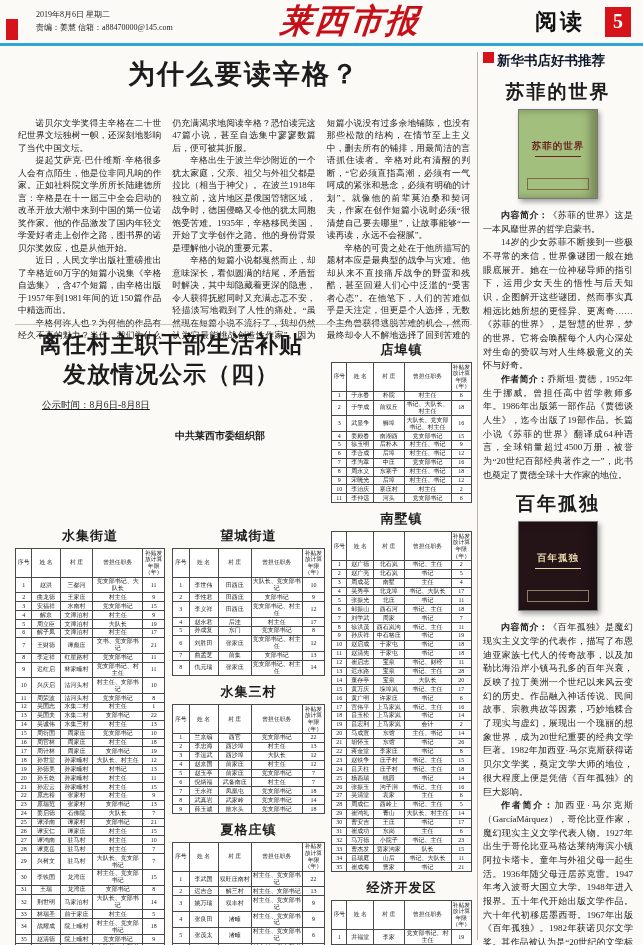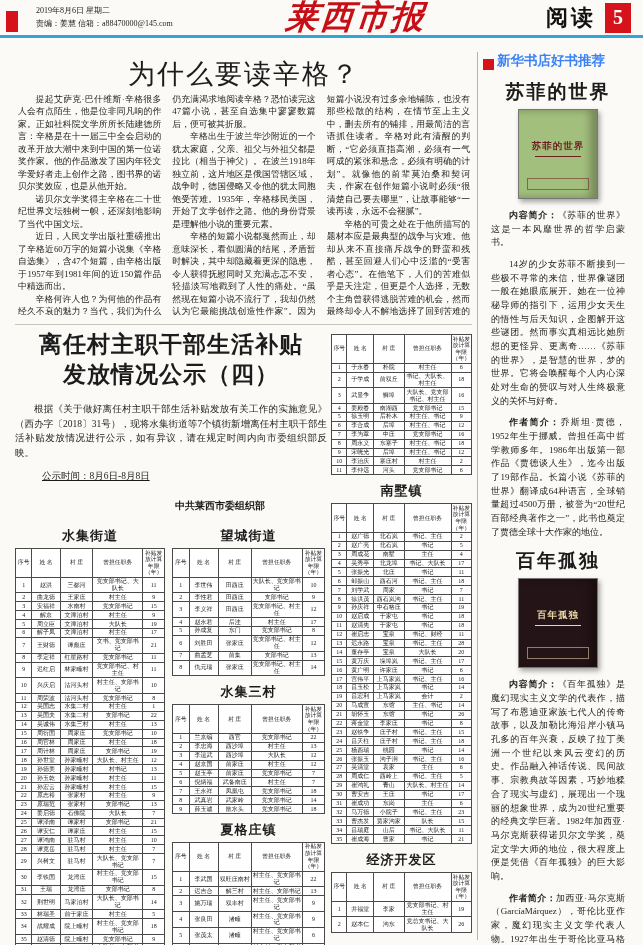--- a/index.html
+++ b/index.html
@@ -2,33 +2,33 @@
 <html><head>
 <meta charset="utf-8">
 <style>
   html,body{margin:0;padding:0;}
   body{
     width:643px;height:945px;position:relative;overflow:hidden;
     background:#fbfaf7;color:#1c1c1c;
     font-family:"Liberation Serif","DejaVu Serif",serif;
   }
   
-  .masthead{position:relative;height:38px;display:flex;align-items:center;
+  .masthead{position:relative;height:46px;display:flex;align-items:center;
     padding:9px 12px;border-bottom:3px solid #2fa6da;box-sizing:border-box;}
   .mh-red{position:absolute;left:6px;bottom:3px;width:12px;height:21px;background:#d6121b;}
   .mh-info{margin-left:24px;font-size:8px;line-height:1.6;color:#222;white-space:nowrap;}
   .mh-title{flex:1;text-align:center;color:#c70f17;font-size:33px;font-weight:900;
     font-style:italic;transform:skewX(-5deg);letter-spacing:2px;}
-  .mh-right{display:flex;align-items:center;gap:9px;margin-left:8px;}
+  .mh-right{display:flex;align-items:center;gap:20px;margin-left:8px;}
   .mh-section{font-size:22px;font-weight:900;letter-spacing:3px;color:#111;}
   .mh-page{width:26px;height:30px;background:#d6121b;color:#fff;font-size:20px;
     font-weight:bold;display:flex;align-items:center;justify-content:center;}
   
   .article{position:absolute;left:18px;top:54px;width:452px;}
-  .art-title{font-size:27px;font-weight:400;text-align:center;letter-spacing:2px;margin:2px 0 1px;}
+  .art-title{font-size:27px;font-weight:700;text-align:center;letter-spacing:2px;margin:2px 0 25px;}
   .art-cols{column-count:3;column-gap:11px;height:226px;overflow:hidden;
     font-size:8.8px;line-height:1.42;text-align:justify;}
   .art-p{margin:0;text-indent:2em;}
   
   .divider-h{position:absolute;left:15px;top:324px;width:457px;border-top:1px solid #c9c4ba;}
   .notice{position:absolute;left:15px;top:330px;width:312px;}
   .notice-title{font-size:23px;font-weight:900;text-align:center;line-height:1.3;letter-spacing:1px;font-family:Liberation Serif, serif;}
   .notice-body{font-size:9.5px;line-height:1.55;text-align:justify;margin-top:12px;text-indent:2em;}
   .notice-line{font-size:9.5px;line-height:1.55;text-indent:2em;margin:8px;text-decoration:underline;}
   .notice-sign{font-size:10px;font-weight:bold;text-align:right;padding-right:62px;margin-top:16px;}
@@ -44,31 +44,31 @@
     overflow:hidden;word-break:break-all;font-weight:normal;}
   .roster th{font-size:5.8px;}
   .roster th:nth-child(1),.roster td:nth-child(1){width:10%;}
   .roster th:nth-child(2),.roster td:nth-child(2){width:19%;}
   .roster th:nth-child(3),.roster td:nth-child(3){width:22%;}
   .roster th:nth-child(4),.roster td:nth-child(4){width:35%;}
   .roster th:nth-child(5),.roster td:nth-child(5){width:14%;}
   
   .vline{position:absolute;left:477px;top:52px;height:888px;border-left:1px solid #b8b3a8;}
   .sidebar{position:absolute;left:483px;top:52px;width:150px;}
-  .sb-head{color:#3b82f6;font-weight:900;font-size:13.5px;display:flex;align-items:flex-end;gap:3px;}
+  .sb-head{color:#0f172a;font-weight:900;font-size:13.5px;display:flex;align-items:flex-start;gap:3px;}
   .sb-square{width:11px;height:11px;background:#d6121b;display:inline-block;}
   .book{margin-bottom:6px;}
   .book-title{font-size:19px;font-weight:900;text-align:center;margin:9px 0 4px;letter-spacing:2px;}
   .cover{width:78px;height:88px;margin:4px auto 10px;border:1px solid #777;position:relative;
     box-shadow:inset -7px 0 9px rgba(0,0,0,.28),2px 3px 5px rgba(0,0,0,.35);}
   .cover-title{font-size:9.5px;font-weight:bold;text-align:center;margin-top:30px;letter-spacing:1px;}
   .cover-rule{width:46px;height:1px;margin:3px auto;background:rgba(0,0,0,.45);}
   .cover-band{position:absolute;left:8px;right:8px;bottom:8px;height:10px;
     border:1px solid rgba(0,0,0,.35);opacity:.55;}
-  .book-p{font-size:9px;line-height:1.52;text-align:justify;margin:8px;text-indent:2em;}
+  .book-p{font-size:9px;line-height:1.52;text-align:justify;margin:0;text-indent:2em;}
   .book-p b{font-weight:bold;}
 </style>
 </head>
 <body>
 
 <div class="masthead">
   <div class="mh-red"></div>
   <div class="mh-info">
     <div>2019年8月6日 星期二</div>
     <div>责编：姜慧 信箱：a88470000@145.com</div>
@@ -76,38 +76,37 @@
   <div class="mh-title">莱西市报</div>
   <div class="mh-right">
     <div class="mh-section">阅读</div>
     <div class="mh-page">5</div>
   </div>
 </div>
 
 <div class="article">
   <div class="art-title">为什么要读辛格？</div>
   <div class="art-cols">
+      <p class="art-p">诺贝尔文学奖得主辛格在二十世纪世界文坛独树一帜，还深刻地影响了当代中国文坛。</p>
       <p class="art-p">提起艾萨克·巴什维斯·辛格很多人会有点陌生，他是位非同凡响的作家。正如社科院文学所所长陆建德所言：辛格是在十一届三中全会启动的改革开放大潮中来到中国的第一位诺奖作家。他的作品激发了国内年轻文学爱好者走上创作之路，图书界的诺贝尔奖效应，也是从他开始。</p>
-      <p class="art-p">诺贝尔文学奖得主辛格在二十世纪世界文坛独树一帜，还深刻地影响了当代中国文坛。</p>
       <p class="art-p">近日，人民文学出版社重磅推出了辛格近60万字的短篇小说集《辛格自选集》，含47个短篇，由辛格出版于1957年到1981年间的近150篇作品中精选而出。</p>
       <p class="art-p">辛格何许人也？为何他的作品有经久不衰的魅力？当代，我们为什么仍充满渴求地阅读辛格？恐怕读完这47篇小说，甚至自选集中寥寥数篇后，便可被其折服。</p>
       <p class="art-p">辛格出生于波兰华沙附近的一个犹太家庭，父亲、祖父与外祖父都是拉比（相当于神父）。在波兰1918年独立前，这片地区是俄国管辖区域，战争时，德国侵略又令他的犹太同胞饱受苦难。1935年，辛格移民美国，开始了文学创作之路。他的身份背景是理解他小说的重要元素。</p>
       <p class="art-p">辛格的短篇小说都戛然而止，却意味深长，看似圆满的结尾，矛盾暂时解决，其中却隐藏着更深的隐患，令人获得抚慰同时又充满忐忑不安，轻描淡写地戳到了人性的痛处。“虽然现在短篇小说不流行了，我却仍然认为它最能挑战创造性作家”。因为短篇小说没有过多余地铺陈，也没有那些松散的结构，在情节至上主义中，删去所有的铺排，用最简洁的言语抓住读者。辛格对此有清醒的判断，“它必须直指高潮，必须有一气呵成的紧张和悬念，必须有明确的计划”。就像他的前辈莫泊桑和契诃夫，作家在创作短篇小说时必须“很清楚自己要去哪里”，让故事能够“一读再读，永远不会褪腻”。</p>
       <p class="art-p">辛格的可贵之处在于他所描写的题材本应是最典型的战争与灾难。他却从来不直接痛斥战争的野蛮和残酷，甚至回避人们心中泛滥的“受害者心态”。在他笔下，人们的苦难似乎是天注定，但更是个人选择，无数个主角曾获得逃脱苦难的机会，然而最终却令人不解地选择了回到苦难的起点。这似乎匪夷所思，生活中又比比皆是。辛格的每篇小说虽都不乏温暖动人之处，内核却令人哑然失笑：人真能逃脱“命运”吗？宗教、战乱、人性之恶似乎充斥着生活，细想之下却汗毛倒立——那时我们无可逃避的日常生活啊。正如这位作家在回忆录中所说：艺术最多是一种暂时忘却人类灾难的手段，我仍在为了使这“暂时”值得一忘而努力。　（新华网）</p>
     </div>
 </div>
 
 <div class="divider-h"></div>
 
 <div class="notice">
   <div class="notice-title">
     <div>离任村主职干部生活补贴</div>
     <div>发放情况公示（四）</div>
   </div>
-  <div class="notice-body">根据《关于做好离任村主职干部生活补贴发放有关工作的实施意见》（西办字〔2018〕31号），现将水集街道等7个镇街新增离任村主职干部生活补贴发放情况进行公示，如有异议，请在规定时间内向市委组织部反映。</div>
   <p class="notice-line">公示时间：8月6日-8月8日</p>
   <div class="notice-sign">中共莱西市委组织部</div>
 </div>
 
 <div class="tables-col tables-col1">
     <div class="tbl-title">水集街道</div>
     <table class="roster">
       <thead>
         <tr>
           <th>序号</th>
@@ -572,20 +571,21 @@
           <td>6</td>
           <td>张仁杰</td>
           <td>姬家村</td>
           <td>村主任、党支部书记</td>
           <td>20</td>
         </tr>
       </tbody>
     </table>
   </div>
 <div class="tables-col tables-col3">
+    <div class="tbl-title">店埠镇</div>
     <table class="roster">
       <thead>
         <tr>
           <th>序号</th>
           <th>姓 名</th>
           <th>村 庄</th>
           <th>曾担任职务</th>
           <th>补贴发放计算年限（年）</th>
         </tr>
       </thead>

